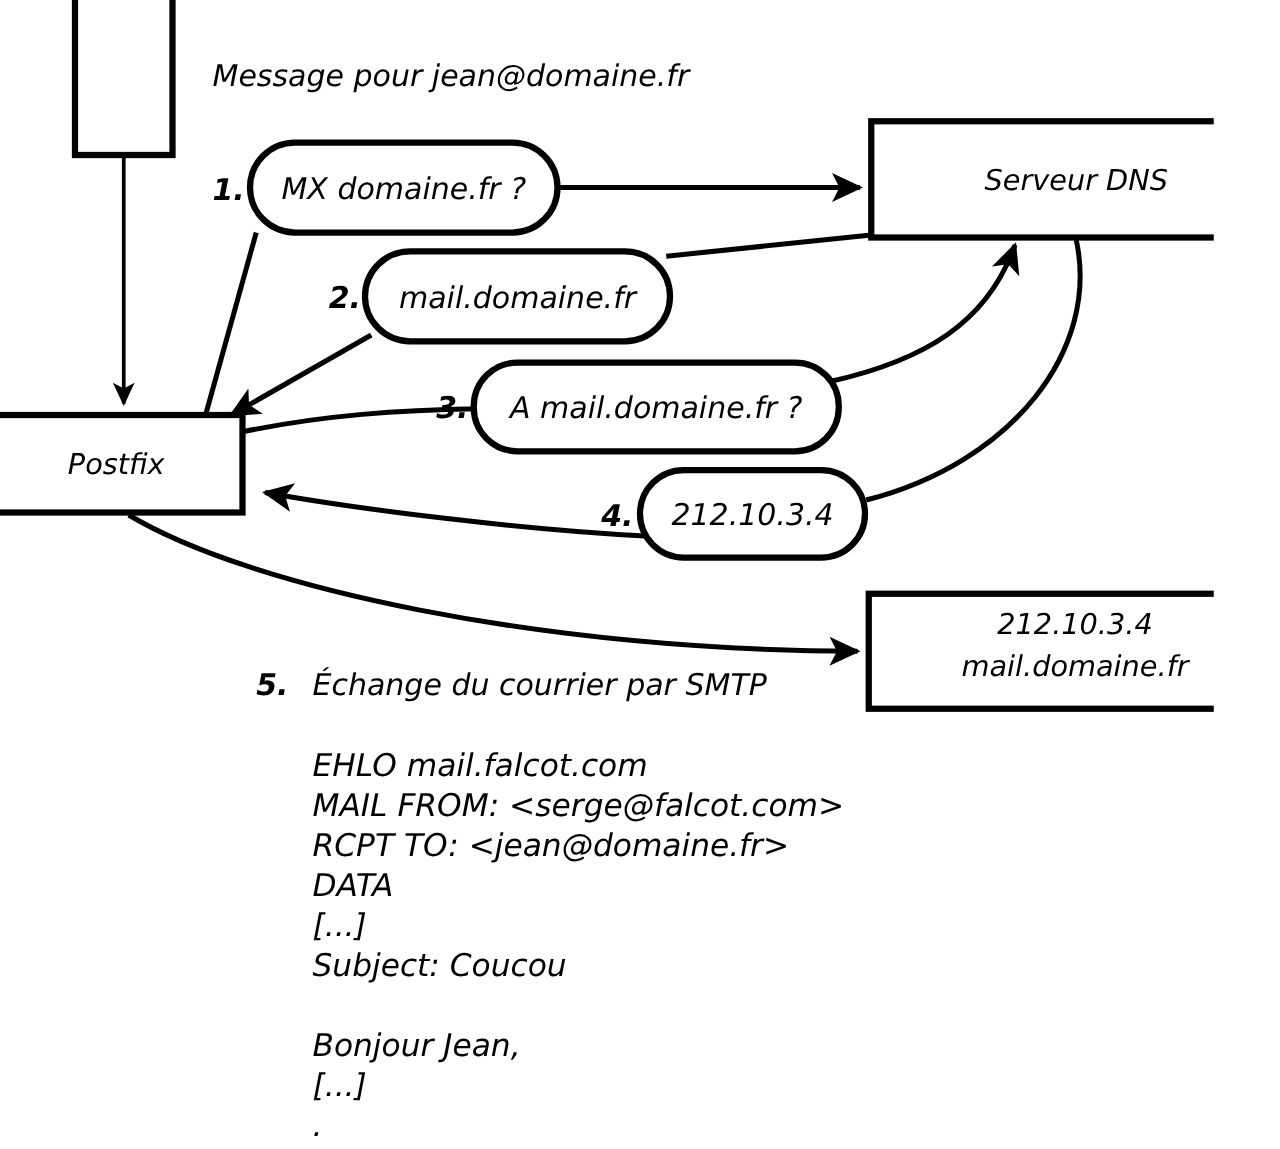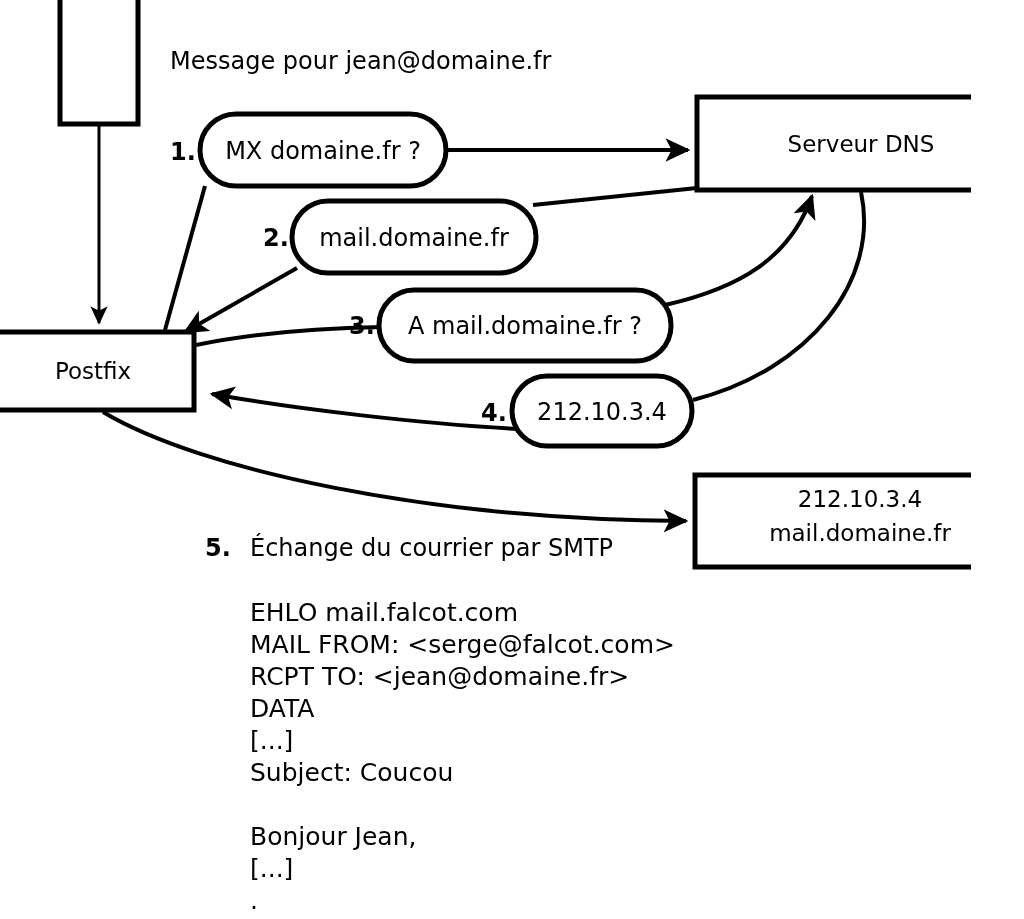--- a/index.html
+++ b/index.html
@@ -7,20 +7,21 @@
     padding: 0;
     background: #ffffff;
   }
   #canvas {
     position: relative;
     width: 971px;
     height: 919px;
     background: #ffffff;
     overflow: hidden;
     font-family: "DejaVu Sans", sans-serif;
+    font-style: italic;
   }
   svg.layer {
     position: absolute;
     top: 0;
     left: 0;
     width: 1024px;
     height: 919px;
   }
   .boxtext, .bubbletext, .plaintext, .steplabel {
     fill: #000000;

